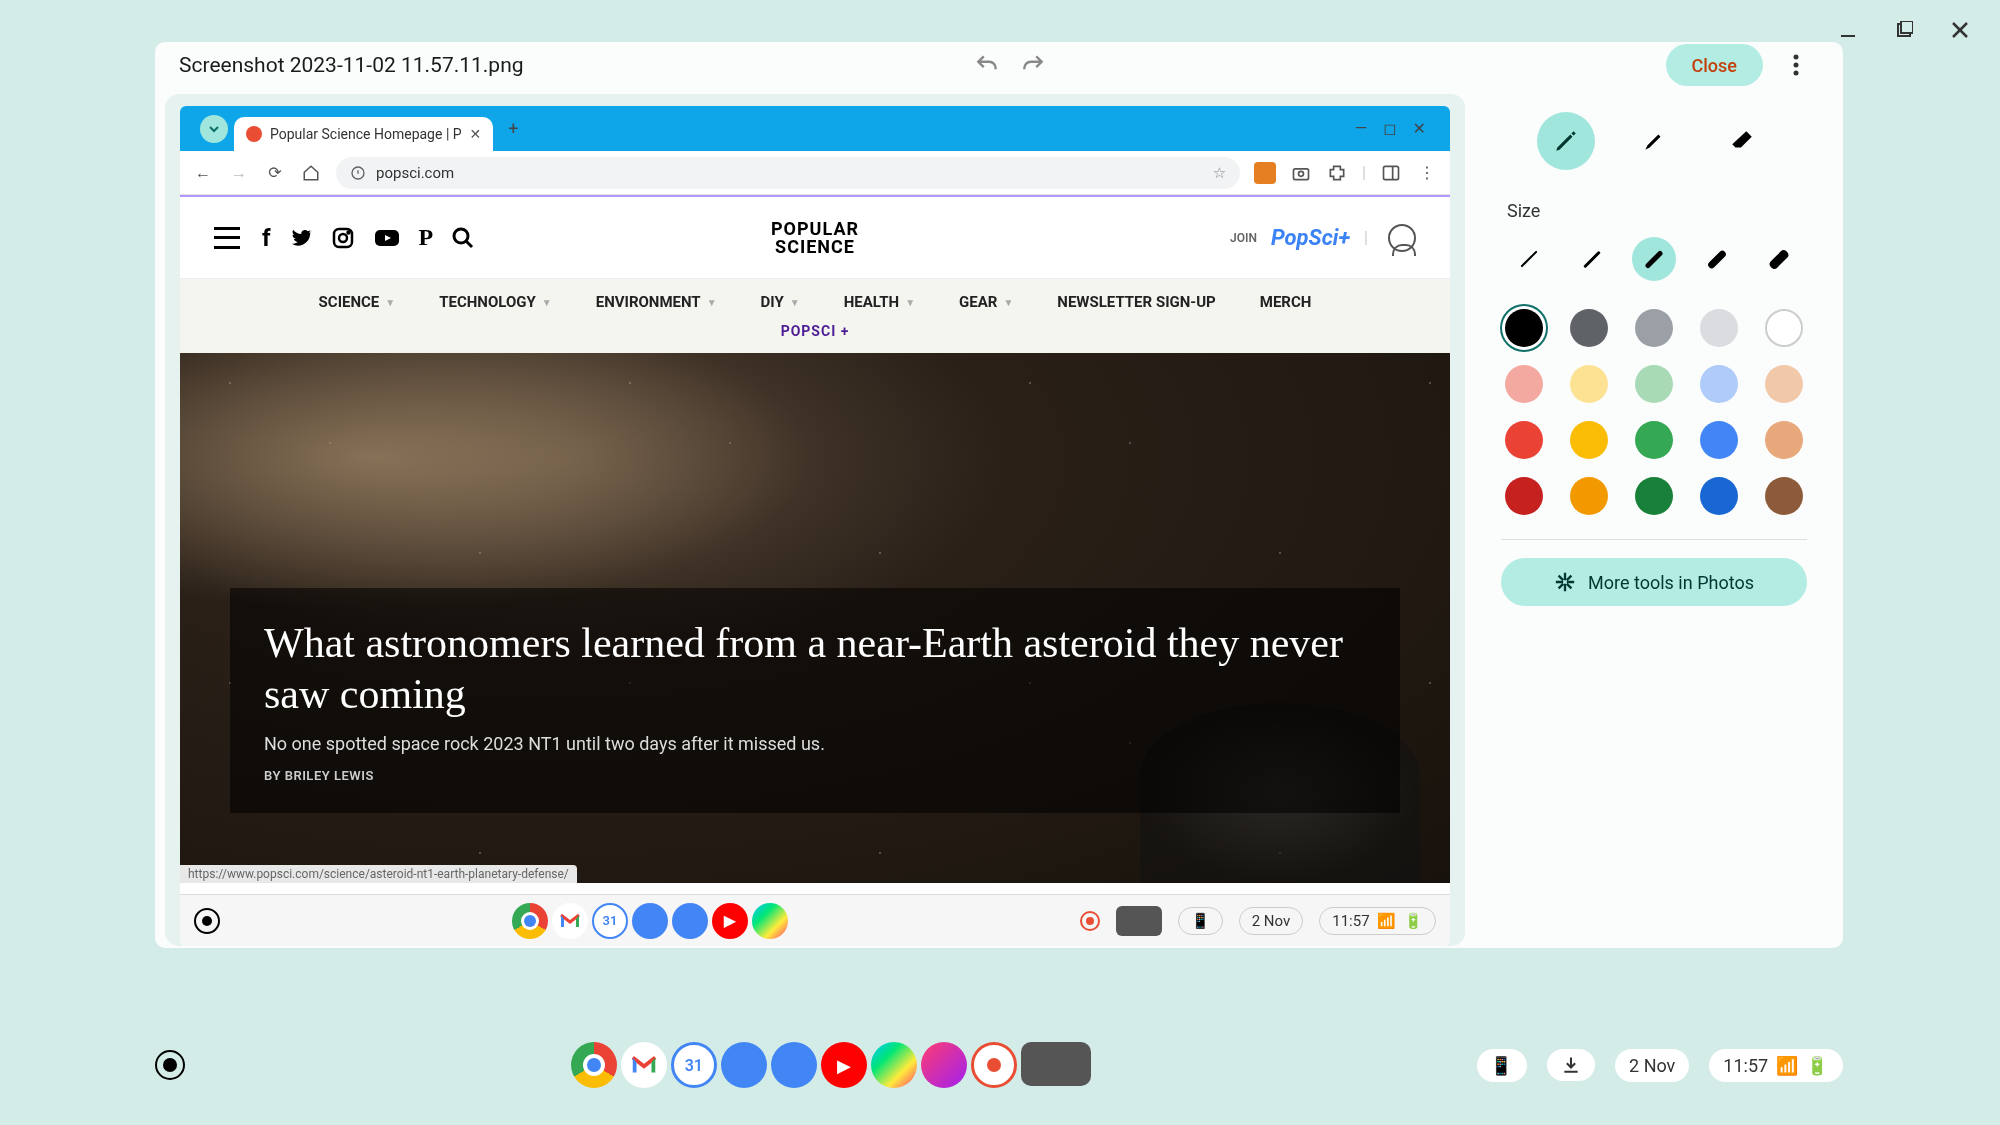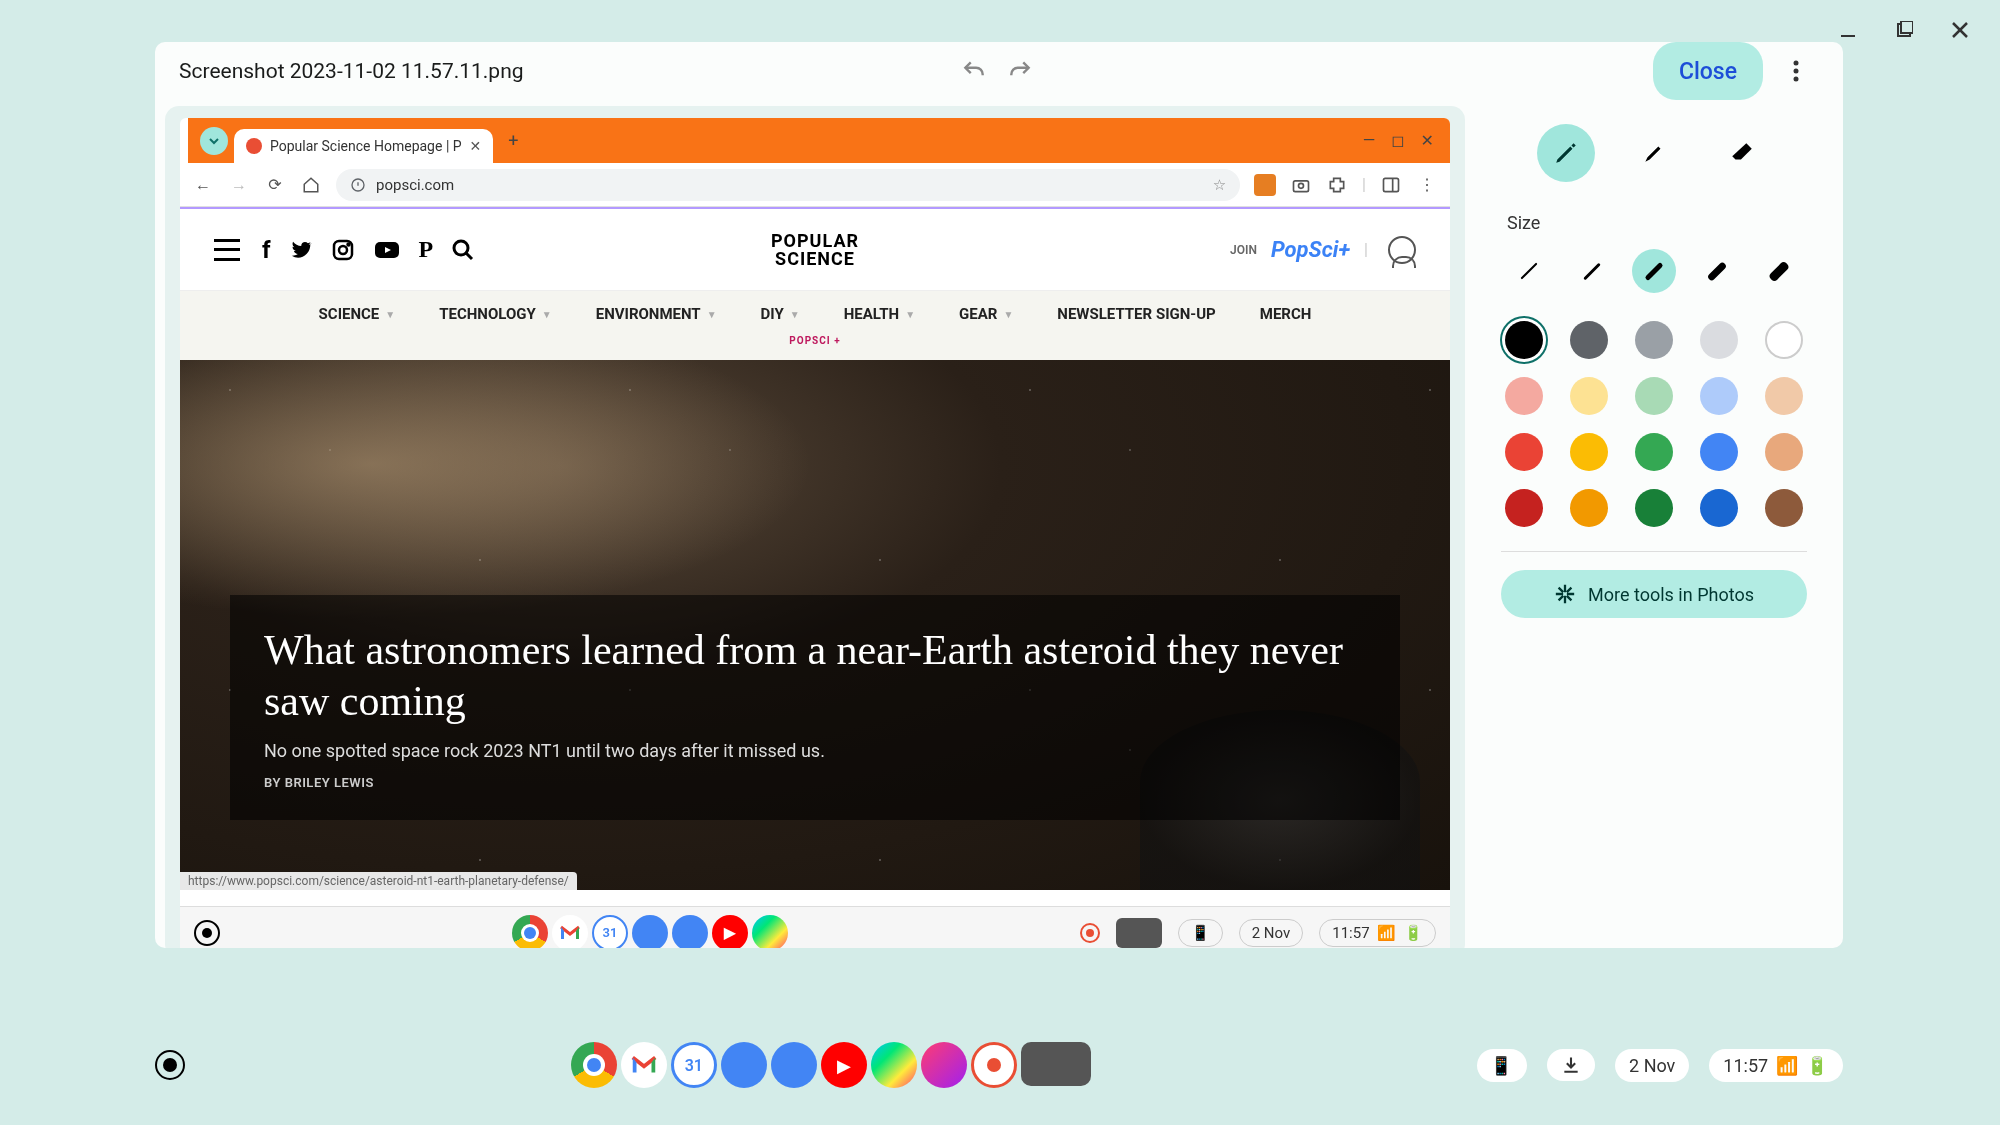--- a/index.html
+++ b/index.html
@@ -7,29 +7,29 @@
 
 
 .outer-window-controls { position: absolute; top: 18px; right: 28px; display: flex; gap: 32px; }
 .wc-btn { width: 24px; height: 24px; display: flex; align-items: center; justify-content: center; cursor: pointer; }
 
 
 .editor-window { position: absolute; left: 155px; top: 42px; width: 1688px; height: 906px; background: #fbfdfc; border-radius: 10px; display: flex; flex-direction: column; overflow: hidden; }
 .editor-header { height: 78px; display: flex; align-items: center; padding: 0 24px; }
 .editor-filename { font-size: 21px; color: #1a1c1b; flex: 1; }
 .hdr-btn { width: 46px; height: 46px; border-radius: 23px; display: flex; align-items: center; justify-content: center; cursor: pointer; }
-.close-btn { background: #b2ece3; color: #1d4ed8; font-size: 23px; font-weight: 500; padding: 0 26px; height: 58px; border-radius: 23px; display: flex; align-items: center; cursor: pointer; margin-left: 10px; }
+.close-btn { background: #b2ece3; color: #c2410c; font-size: 18px; font-weight: 500; padding: 0 26px; height: 42px; border-radius: 23px; display: flex; align-items: center; cursor: pointer; margin-left: 10px; }
 .kebab { margin-left: 10px; }
 
 .editor-body { flex: 1; display: flex; }
 .canvas-well { width: 1300px; background: #e6f2f0; display: flex; align-items: flex-start; justify-content: center; padding-top: 12px; border-radius: 14px; margin: 6px 0 12px 10px;}
 .canvas { width: 1270px; height: 840px; background: #fff; border-radius: 6px; overflow: hidden; position: relative; }
 
 
-.brow-chrome { height: 45px; background: #f97316; display: flex; align-items: center; padding: 0 6px; margin-left: 8px; }
+.brow-chrome { height: 45px; background: #0ea5e9; display: flex; align-items: center; padding: 0 14px; }
 .tab-drop { width: 28px; height: 28px; background: #a0e6dc; border-radius: 14px; display:flex; align-items:center; justify-content:center; margin: 0 6px; }
 .brow-tab { background: #fff; height: 34px; border-radius: 10px 10px 0 0; display: flex; align-items: center; padding: 0 12px; gap: 8px; font-size: 14px; color: #333; margin-top: 11px; }
 .tab-favicon { width: 16px; height: 16px; border-radius: 50%; background: #e94e34; }
 .tab-close { font-size: 14px; color: #555; }
 .new-tab { width: 28px; height: 28px; display:flex; align-items:center; justify-content:center; margin-left: 6px; color:#444; font-size: 18px;}
 .brow-winctrl { margin-left: auto; display:flex; gap: 16px; padding-right: 10px; color:#444; }
 .brow-toolbar { height: 44px; background: #fff; border-bottom: 1px solid #e0e0e0; display:flex; align-items:center; padding: 0 12px; gap: 14px; }
 .omnibox { flex: 1; height: 32px; background: #f1f3f4; border-radius: 16px; display: flex; align-items: center; padding: 0 14px; gap: 10px; font-size: 15px; color: #333; }
 .tb-icon { width: 22px; height: 22px; display:flex; align-items:center; justify-content:center; color:#555; cursor:pointer; }
 .ext-icon { width:22px; height:22px; border-radius:4px; }
@@ -44,21 +44,21 @@
 .site-right { margin-left:auto; display:flex; align-items:center; gap:14px; }
 .join-txt { font-size:12px; color:#666; font-weight:600; }
 .popsci-plus { font-weight:700; font-style:italic; color:#3b82f6; font-size:22px; }
 .user-ico { width:28px; height:28px; border:2px solid #555; border-radius:50%; margin-left:6px; position:relative;}
 .user-ico::after{content:""; position:absolute; bottom:-6px; left:2px; width:20px; height:10px; border:2px solid #555; border-bottom:none; border-radius:10px 10px 0 0;}
 
 .site-nav { background:#f5f5f0; padding: 14px 0; }
 .nav-row { display:flex; justify-content:center; gap: 44px; font-size:15px; font-weight:700; color:#222; }
 .nav-item { display:flex; align-items:center; gap:6px; }
 .caret { font-size:10px; color:#aaa; }
-.nav-row2 { display:flex; justify-content:center; margin-top: 12px; font-size:10px; font-weight:700; color:#be185d; letter-spacing:1px; }
+.nav-row2 { display:flex; justify-content:center; margin-top: 12px; font-size:14px; font-weight:700; color:#4c1d95; letter-spacing:1px; }
 
 .hero { position:relative; height: 530px; background: radial-gradient(ellipse at 30% 20%, #5a4a3a 0%, #2a2018 35%, #18120c 100%); }
 .stars { position:absolute; inset:0; background-image: radial-gradient(1px 1px at 50px 30px, #fff, transparent), radial-gradient(1px 1px at 150px 90px, #ddd, transparent), radial-gradient(1px 1px at 300px 200px, #fff, transparent), radial-gradient(1px 1px at 500px 100px, #ccc, transparent), radial-gradient(1px 1px at 700px 300px, #fff, transparent), radial-gradient(1px 1px at 900px 150px, #ddd, transparent), radial-gradient(1px 1px at 1100px 250px, #fff, transparent), radial-gradient(1px 1px at 200px 400px, #ccc, transparent), radial-gradient(1px 1px at 600px 450px, #fff, transparent); background-repeat:repeat; background-size: 400px 300px; opacity:0.8;}
 .milky { position:absolute; top:0; left:0; width:50%; height:260px; background: radial-gradient(ellipse at 30% 40%, rgba(200,170,130,0.5), transparent 70%); }
 .dish { position:absolute; right:30px; bottom:0; width:280px; height:180px; background: radial-gradient(ellipse at center, #333 0%, #111 70%); border-radius:50% 50% 0 0 / 40% 40% 0 0; opacity:0.6;}
 .hero-overlay { position:absolute; left:50px; right:50px; bottom:70px; background: rgba(0,0,0,0.55); padding: 30px 34px; }
 .hero-title { color:#fff; font-size:42px; font-weight:500; line-height:1.2; margin-bottom:14px; font-family: Georgia, serif;}
 .hero-sub { color:#ddd; font-size:18px; margin-bottom:14px; }
 .hero-byline { color:#ccc; font-size:13px; font-weight:600; letter-spacing:0.5px; }
 .status-url { position:absolute; left:0; bottom:0; background:#e8e8e8; color:#666; font-size:12px; padding: 2px 8px; border-top-right-radius:4px; }

